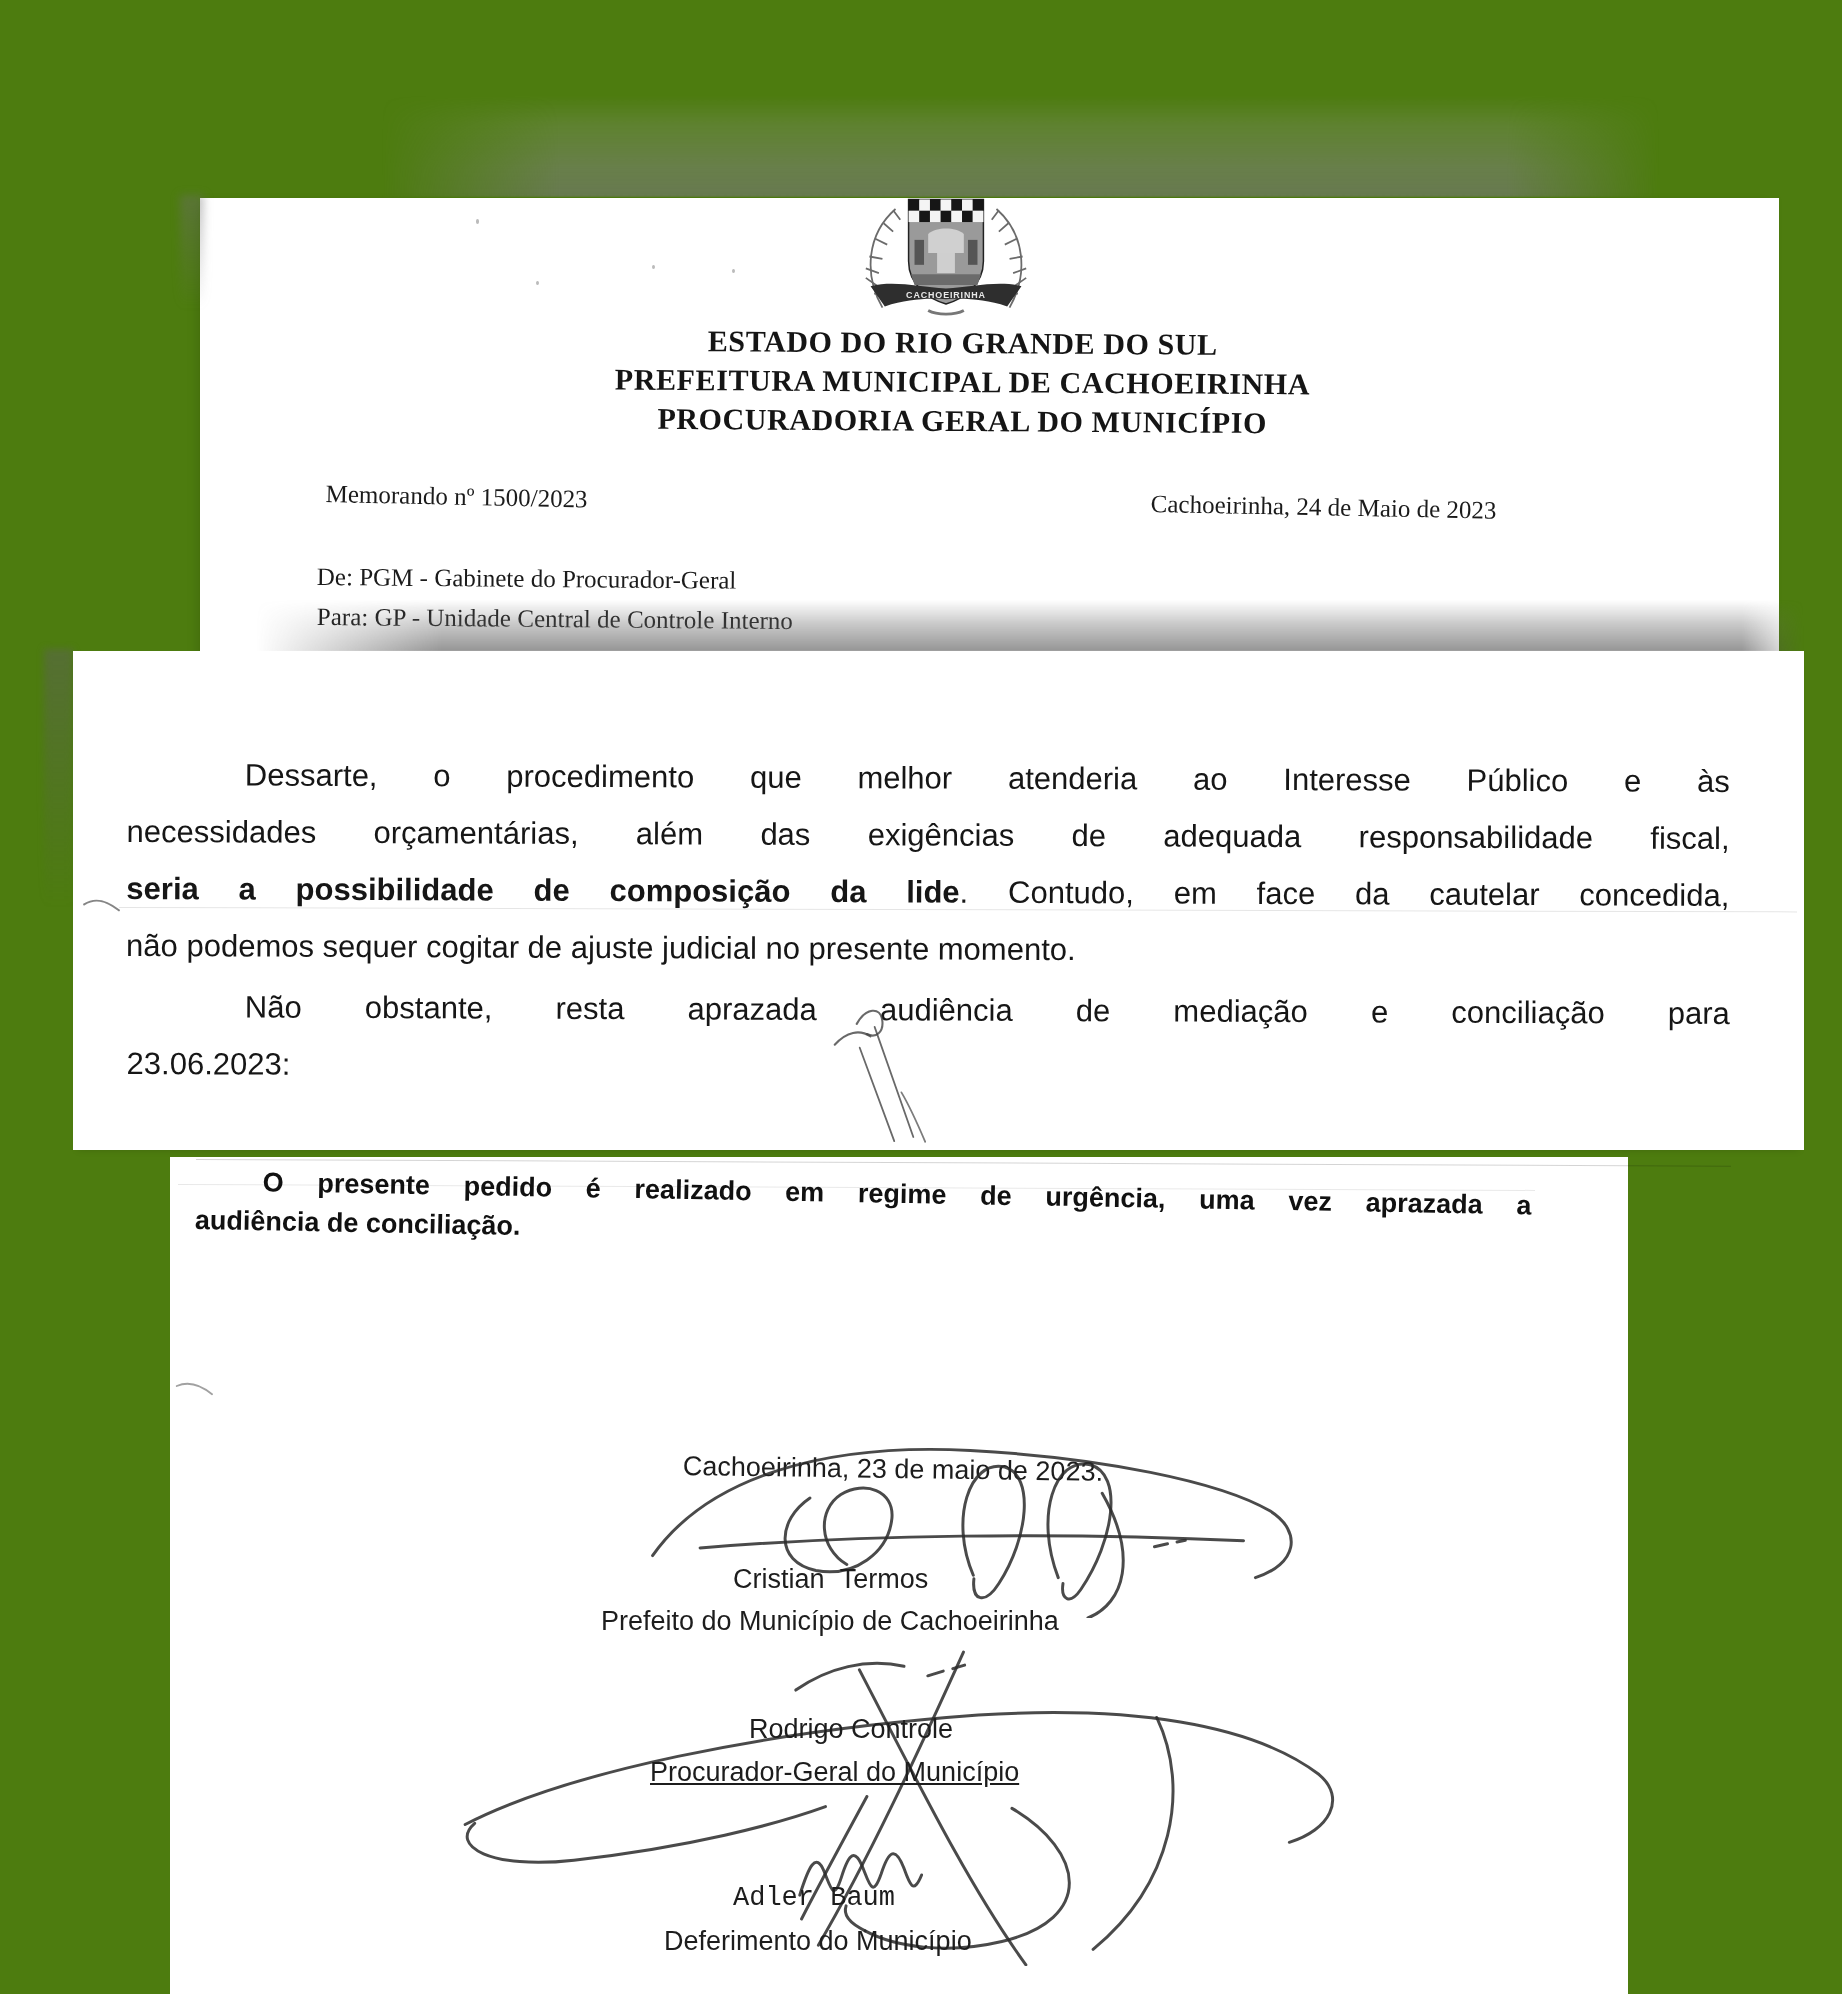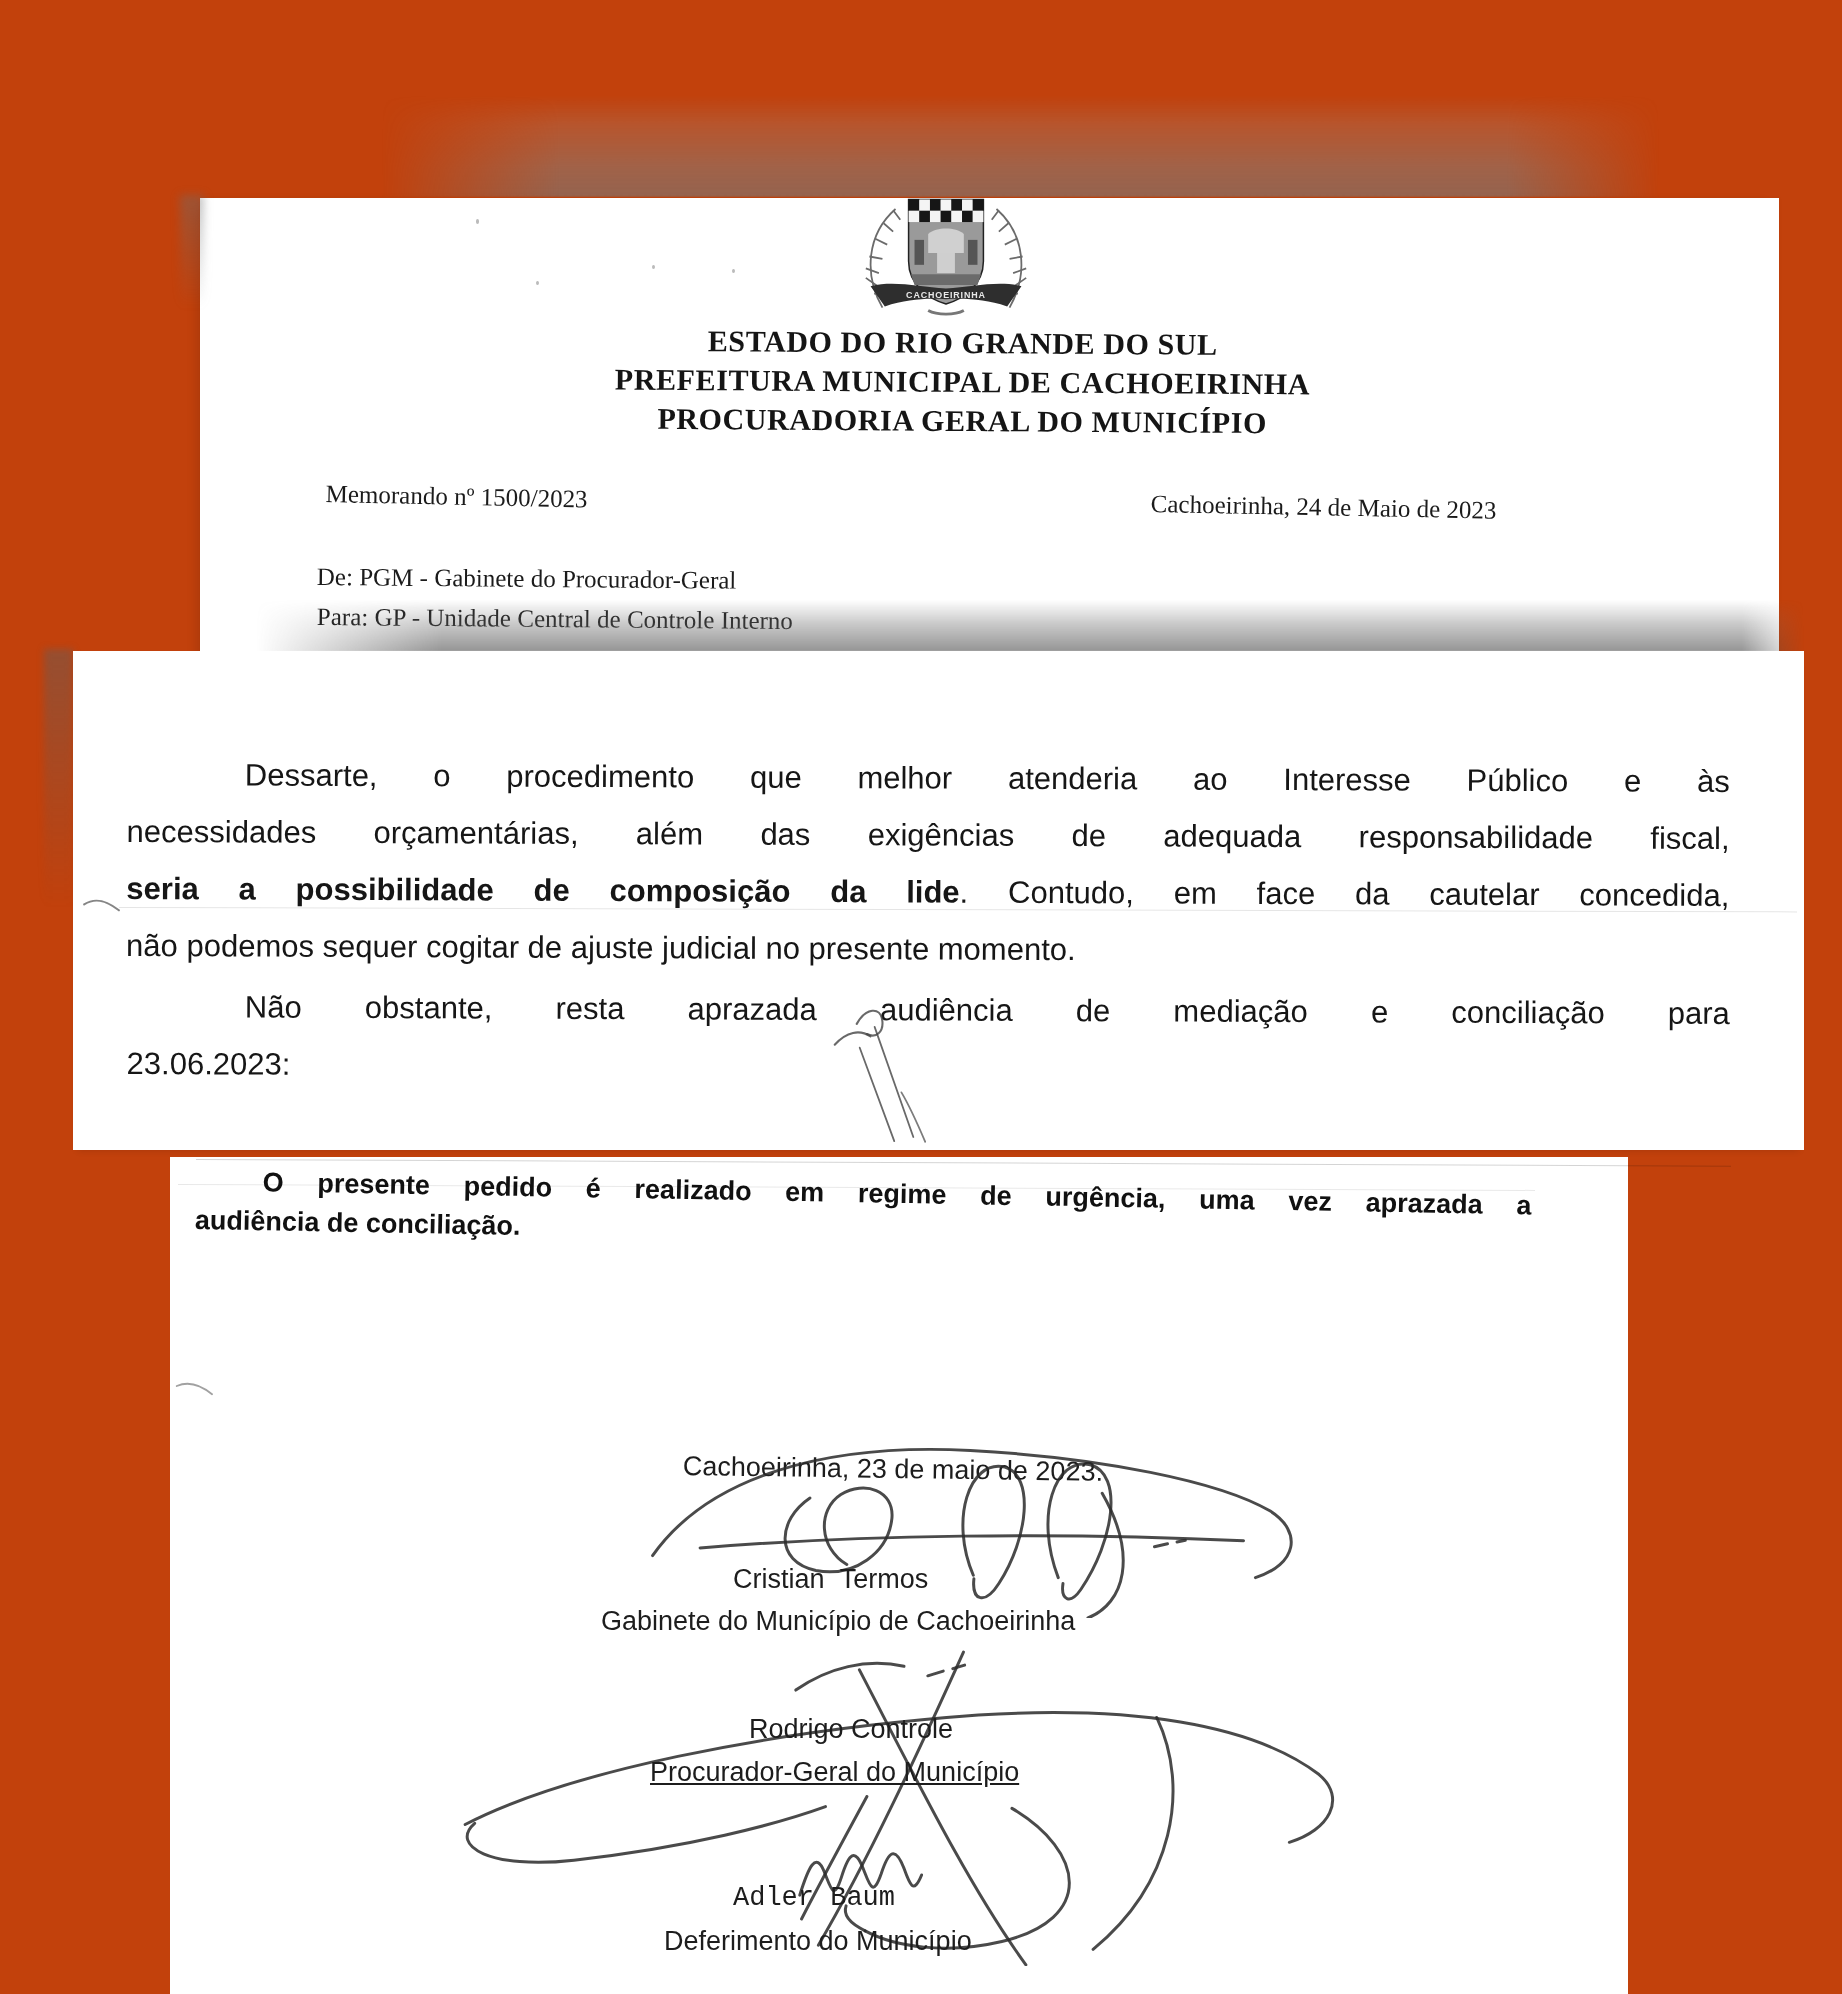--- a/index.html
+++ b/index.html
@@ -1,17 +1,17 @@
 <!DOCTYPE html>
 <html style="font-size:9.5px"><head>
 <meta charset="utf-8">
 <style>
   html,body{margin:0;padding:0;}
   body{width:1842px;height:1995px;font-family:"Liberation Sans",sans-serif;}
-  .canvas{position:relative;width:1842px;height:1995px;background:#c2410c;overflow:hidden;}
+  .canvas{position:relative;width:1842px;height:1995px;background:#4d7c0f;overflow:hidden;}
 
   .paper{position:absolute;background:#ffffff;}
   .paper1{left:200px;top:198px;width:1579px;height:476px;z-index:1;
           box-shadow:-8.3px 0 10.7px -4.8px rgba(0,0,0,.12), 1.2px 0 3.6px rgba(0,0,0,.04);}
   .paper2{left:73px;top:651px;width:1731px;height:499px;z-index:4;
           box-shadow:0 4.8px 7.1px -4.8px rgba(0,0,0,.15);}
   .paper3{left:170px;top:1157px;width:1458px;height:838px;z-index:3;}
 
   
   .band{position:absolute;filter:blur(1.2px);}
@@ -182,21 +182,21 @@
     <svg class="sig" style="left:461px;top:265px" width="744" height="196" viewBox="0 0 1250 330">
       <path d="M 35 225 C 130 90, 330 35, 570 48 C 790 60, 990 100, 1075 150 C 1130 185, 1120 240, 1050 262"></path>
       <path d="M 115 212 C 380 190, 720 185, 1030 200" stroke-width="4"></path>
       <path d="M 300 128 C 245 165, 240 235, 310 250 C 375 262, 432 220, 438 162 C 442 115, 392 98, 352 122 C 312 148, 315 212, 362 240"></path>
       <path d="M 575 258 C 535 165, 568 62, 628 76 C 678 90, 668 195, 618 272 C 595 308, 572 302, 576 264"></path>
       <path d="M 718 262 C 678 158, 712 58, 772 72 C 828 88, 812 200, 756 282 C 738 308, 722 300, 726 272"></path>
       <path d="M 792 120 C 852 225, 830 305, 768 330"></path>
       <path d="M 880 210 l 22 -5 M 918 202 l 14 -3" stroke-width="4"></path>
     </svg>
     <div class="p3line name-cristian">Cristian Termos</div>
-    <div class="p3line title-cristian">Gabinete do Município de Cachoeirinha</div>
+    <div class="p3line title-cristian">Prefeito do Município de Cachoeirinha</div>
 
     <svg class="sig" style="left:270px;top:476px" width="928" height="333" viewBox="0 0 1560 560">
       <path d="M 42 322 C 210 235, 540 165, 905 138 C 1160 122, 1365 152, 1478 238 C 1525 278, 1495 332, 1428 352"></path>
       <path d="M 58 320 C 15 358, 85 398, 225 382 C 420 360, 565 322, 648 292" stroke-width="4"></path>
       <path d="M 880 32 C 802 205, 718 385, 636 525"></path>
       <path d="M 705 62 C 795 235, 888 425, 985 558"></path>
       <path d="M 598 96 C 652 58, 718 42, 780 56" stroke-width="4"></path>
       <path d="M 820 72 l 26 -8 M 862 60 l 20 -6" stroke-width="4"></path>
       <path d="M 1205 142 C 1262 262, 1232 422, 1098 532" stroke-width="4"></path>
     </svg>

